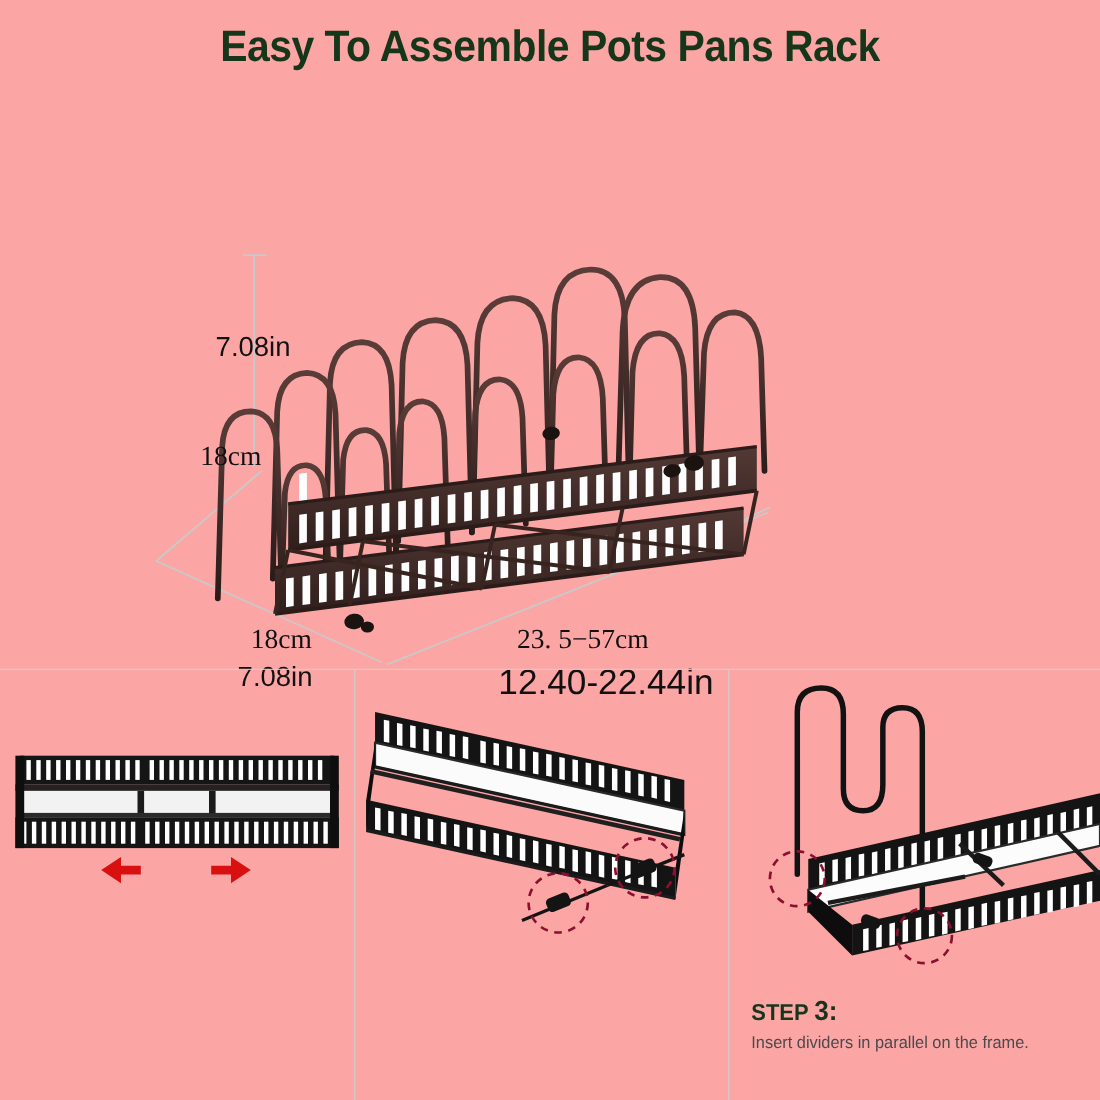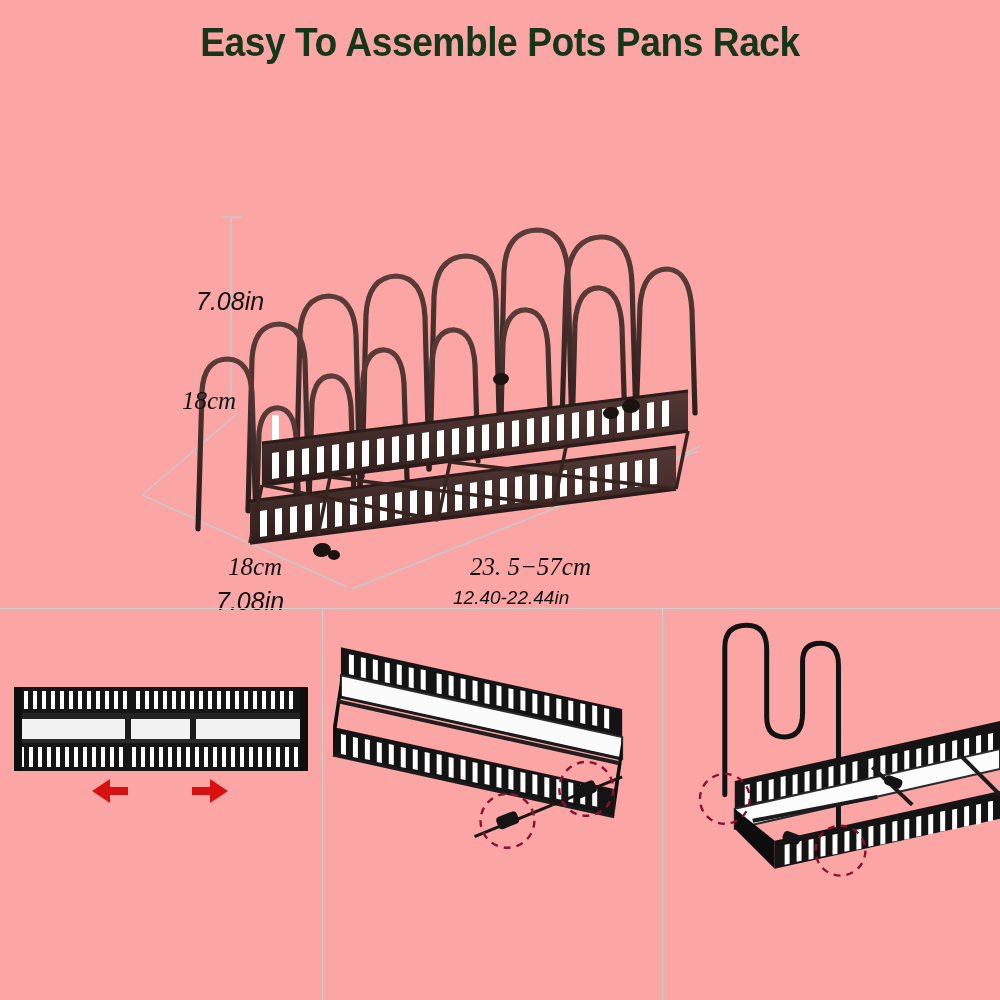--- a/index.html
+++ b/index.html
@@ -18,34 +18,34 @@
     text-align:center;
     font-family:"Liberation Sans", sans-serif;
     font-size:40px;
     font-weight:bold;
     letter-spacing:-0.5px;
     color:#16361a;
     transform:scaleX(0.93);
   }
 
   
-  .hero { position:absolute; top:91px; left:0; width:835px; height:500px;font-style:italic; }
+  .hero { position:absolute; top:106px; left:0; width:835px; height:500px; }
 
   .dim-label {
     position:absolute;
     color:#111;
     font-family:"Liberation Serif", serif;
     white-space:nowrap;
   }
   .dim-h1 { left:196px; top:196px; font-size:25px; font-family:"Liberation Sans", sans-serif; }
   .dim-h2 { left:182px; top:296px; font-size:25px; font-family:"Liberation Serif", serif; }
   .dim-d1 { left:228px; top:462px; font-size:25px; font-family:"Liberation Serif", serif; }
   .dim-d2 { left:216px; top:496px; font-size:25px; font-family:"Liberation Sans", sans-serif; }
   .dim-w1 { left:470px; top:462px; font-size:25px; font-family:"Liberation Serif", serif; }
-  .dim-w2 { left:453px; top:496px; font-size:19px; font-family:"Liberation Sans", sans-serif; }
+  .dim-w2 { left:453px; top:496px; font-size:32px; font-family:"Liberation Sans", sans-serif; }
 
   
   .steps {
     position:absolute; left:0; top:608px; width:1000px; height:392px;
     border-top:1px solid #cfcfcf;
     display:flex;
   }
   .step-panel {
     position:relative;
     height:100%;
@@ -487,16 +487,23 @@
           <rect x="222" y="168" width="18" height="10" rx="4" fill="#141414" transform="rotate(20 231 173)"></rect>
           <rect x="120" y="224" width="18" height="10" rx="4" fill="#141414" transform="rotate(20 129 229)"></rect>
         </g>
 
         <g>
           <circle cx="62" cy="190" r="25" fill="none" stroke="#8b1030" stroke-width="2.4" stroke-dasharray="7 6"></circle>
           <circle cx="178" cy="242" r="25" fill="none" stroke="#8b1030" stroke-width="2.4" stroke-dasharray="7 6"></circle>
         </g>
       </svg>
 
+      <div class="step-caption">
+        <div class="step-head">
+          <span>STEP</span>
+          <span class="num">3:</span>
+        </div>
+        <div class="step-desc">Insert dividers in parallel on the frame.</div>
+      </div>
     </div>
 
   </div>
 </div>
 
 </body></html>

